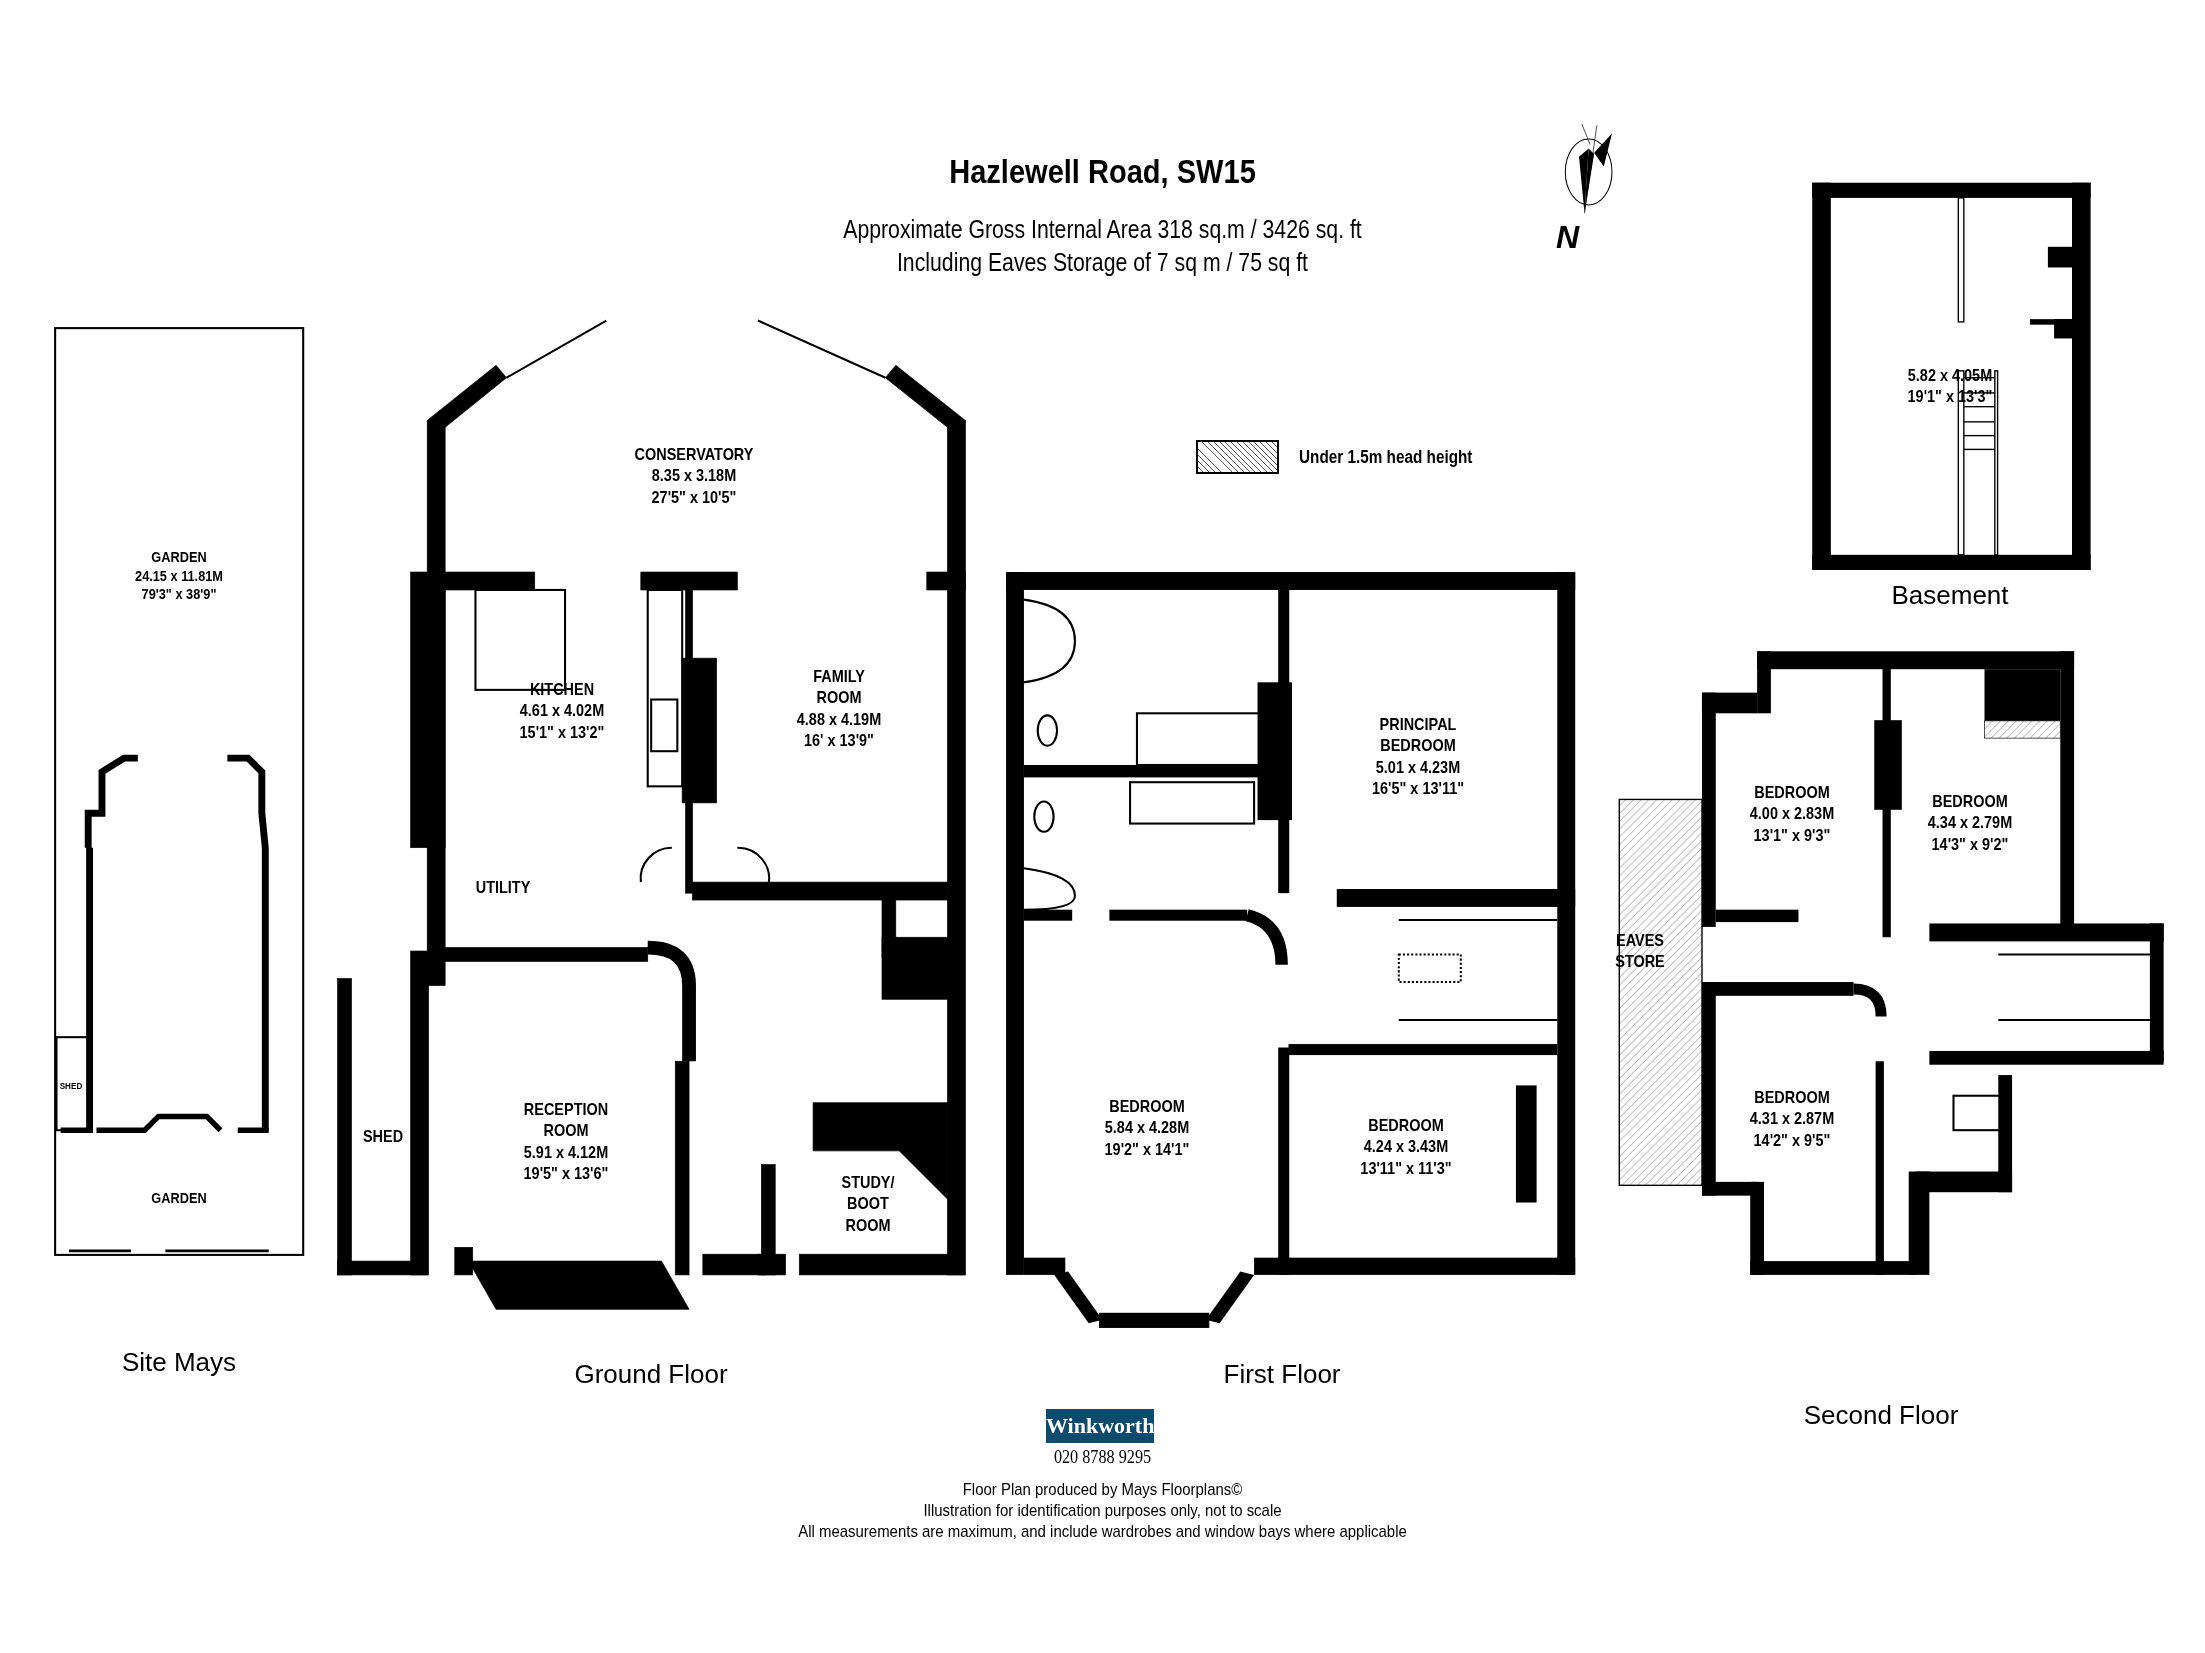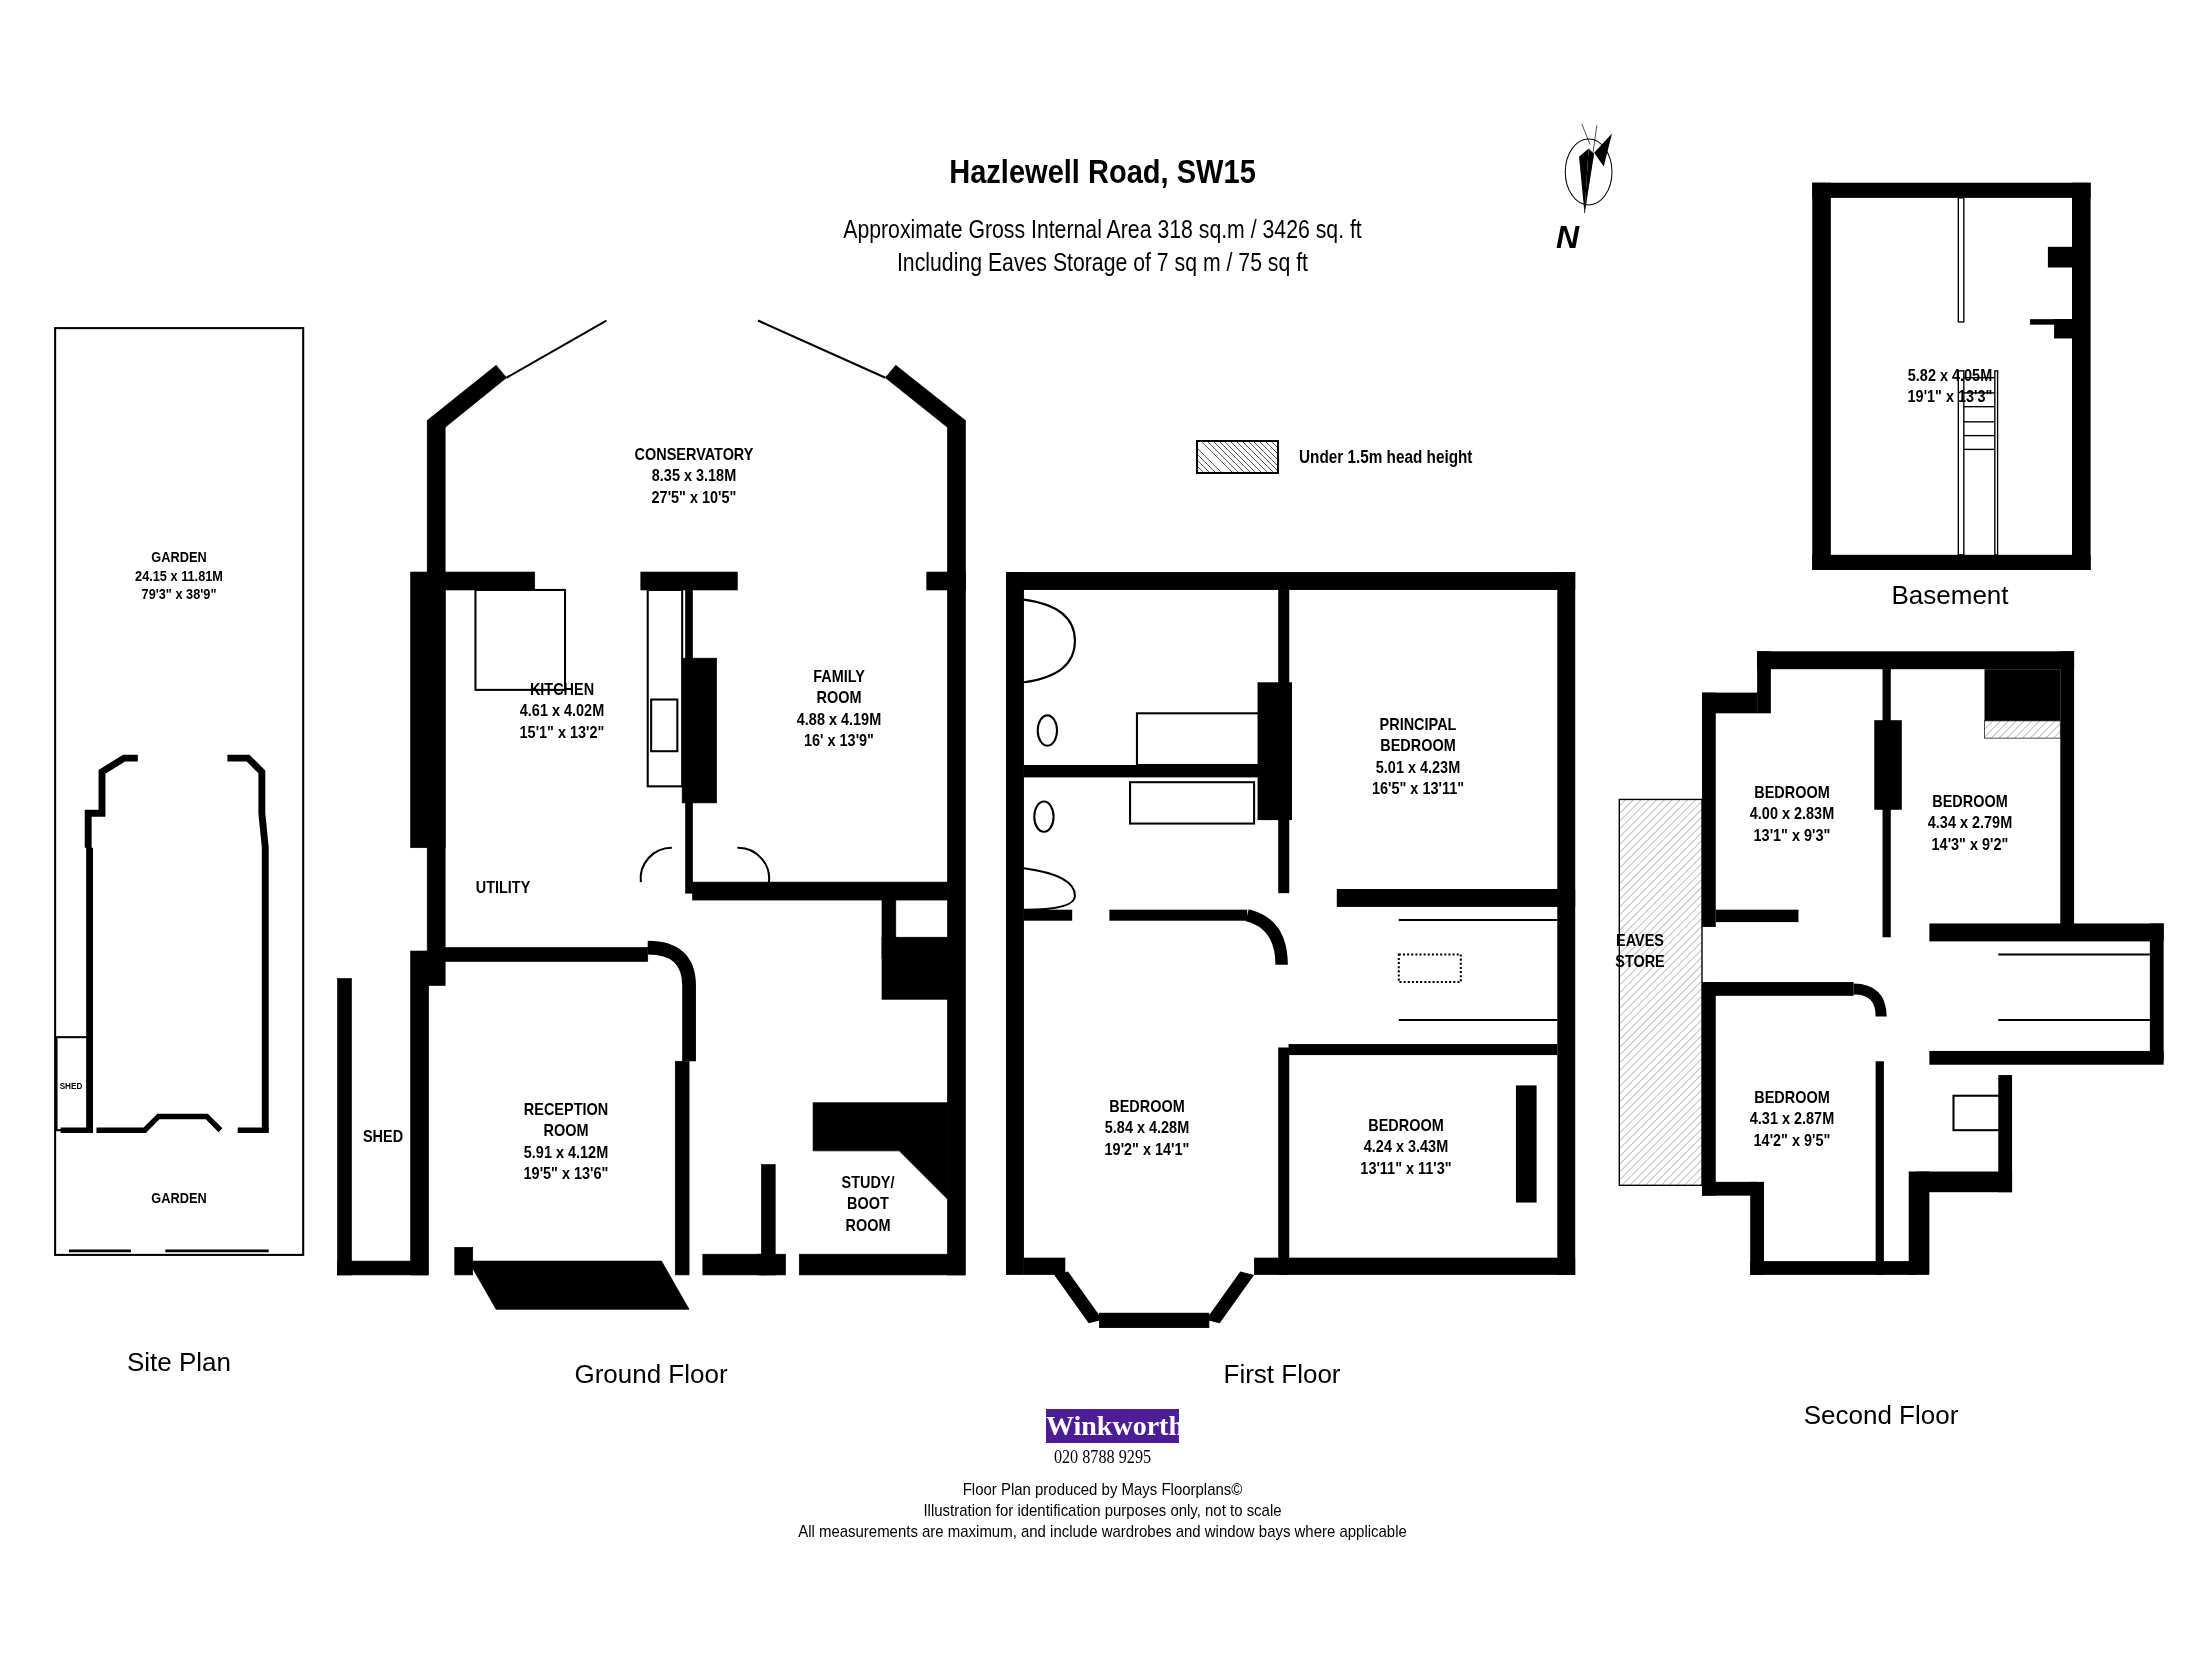--- a/index.html
+++ b/index.html
@@ -8,21 +8,21 @@
   .title{left:0;width:2205px;top:153px;text-align:center;font-size:33px;font-weight:bold;transform:scaleX(0.88);}
   .sub{left:0;width:2205px;text-align:center;font-size:25px;transform:scaleX(0.85);}
   .sub1{top:215px;} .sub2{top:248px;}
   svg.plan{position:absolute;left:0;top:0;width:2205px;height:1654px;}
   .lbl{position:absolute;text-align:center;font-weight:bold;font-size:17px;line-height:21.4px;transform:translateX(-50%) scaleX(0.85);white-space:nowrap;}
   .lbl span{display:block;}
   .floor{position:absolute;font-weight:normal;font-size:26px;transform:translateX(-50%);white-space:nowrap;}
   .legend-box{left:1196px;top:440px;width:83px;height:34px;border:2.1px solid #000;box-sizing:border-box;
     background:repeating-linear-gradient(45deg,#fff 0 3.4px,#555 3.4px 4.1px);}
   .legend-text{left:1299px;top:447px;font-size:18px;font-weight:bold;transform:scaleX(0.85);transform-origin:left;}
-  .brand{left:1046px;top:1409px;width:133px;height:34px;background:#4c1d95;color:#fff;font-family:"Liberation Serif",serif;font-weight:bold;font-size:28px;text-align:center;line-height:34px;}
+  .brand{left:1046px;top:1409px;width:108px;height:34px;background:#0c4a6e;color:#fff;font-family:"Liberation Serif",serif;font-weight:bold;font-size:22px;text-align:center;line-height:34px;}
   .phone{left:0;width:2205px;top:1447px;text-align:center;font-family:"Liberation Serif",serif;font-size:18px;transform:scaleX(0.9);}
   .foot{left:0;width:2205px;text-align:center;font-size:17px;transform:scaleX(0.88);}
   .north{left:1556px;top:219px;font-size:32px;font-weight:bold;font-style:italic;}
 </style>
 </head>
 <body>
 
 <div class="abs title">Hazlewell Road, SW15</div>
 <div class="abs sub sub1">Approximate Gross Internal Area 318 sq.m  /  3426 sq. ft</div>
 <div class="abs sub sub2">Including Eaves Storage of  7 sq m  /  75 sq ft</div>
@@ -186,21 +186,21 @@
   <span>GARDEN</span>
   <span>24.15 x 11.81M</span>
   <span>79'3" x 38'9"</span>
 </div>
 <div class="lbl" style="left:71px;top:1075px;font-size:9.6px;">
     <span>SHED</span>
   </div>
 <div class="lbl" style="left:179px;top:1187px;font-size:15px;">
     <span>GARDEN</span>
   </div>
-<div class="floor" style="left:179px;top:1347px;">Site Plan</div>
+<div class="floor" style="left:179px;top:1347px;">Site Mays</div>
 
 <div class="lbl" style="left:694px;top:444px;">
   <span>CONSERVATORY</span>
   <span>8.35 x 3.18M</span>
   <span>27'5" x 10'5"</span>
 </div>
 <div class="lbl" style="left:562px;top:679px;">
   <span>KITCHEN</span>
   <span>4.61 x 4.02M</span>
   <span>15'1" x 13'2"</span>

